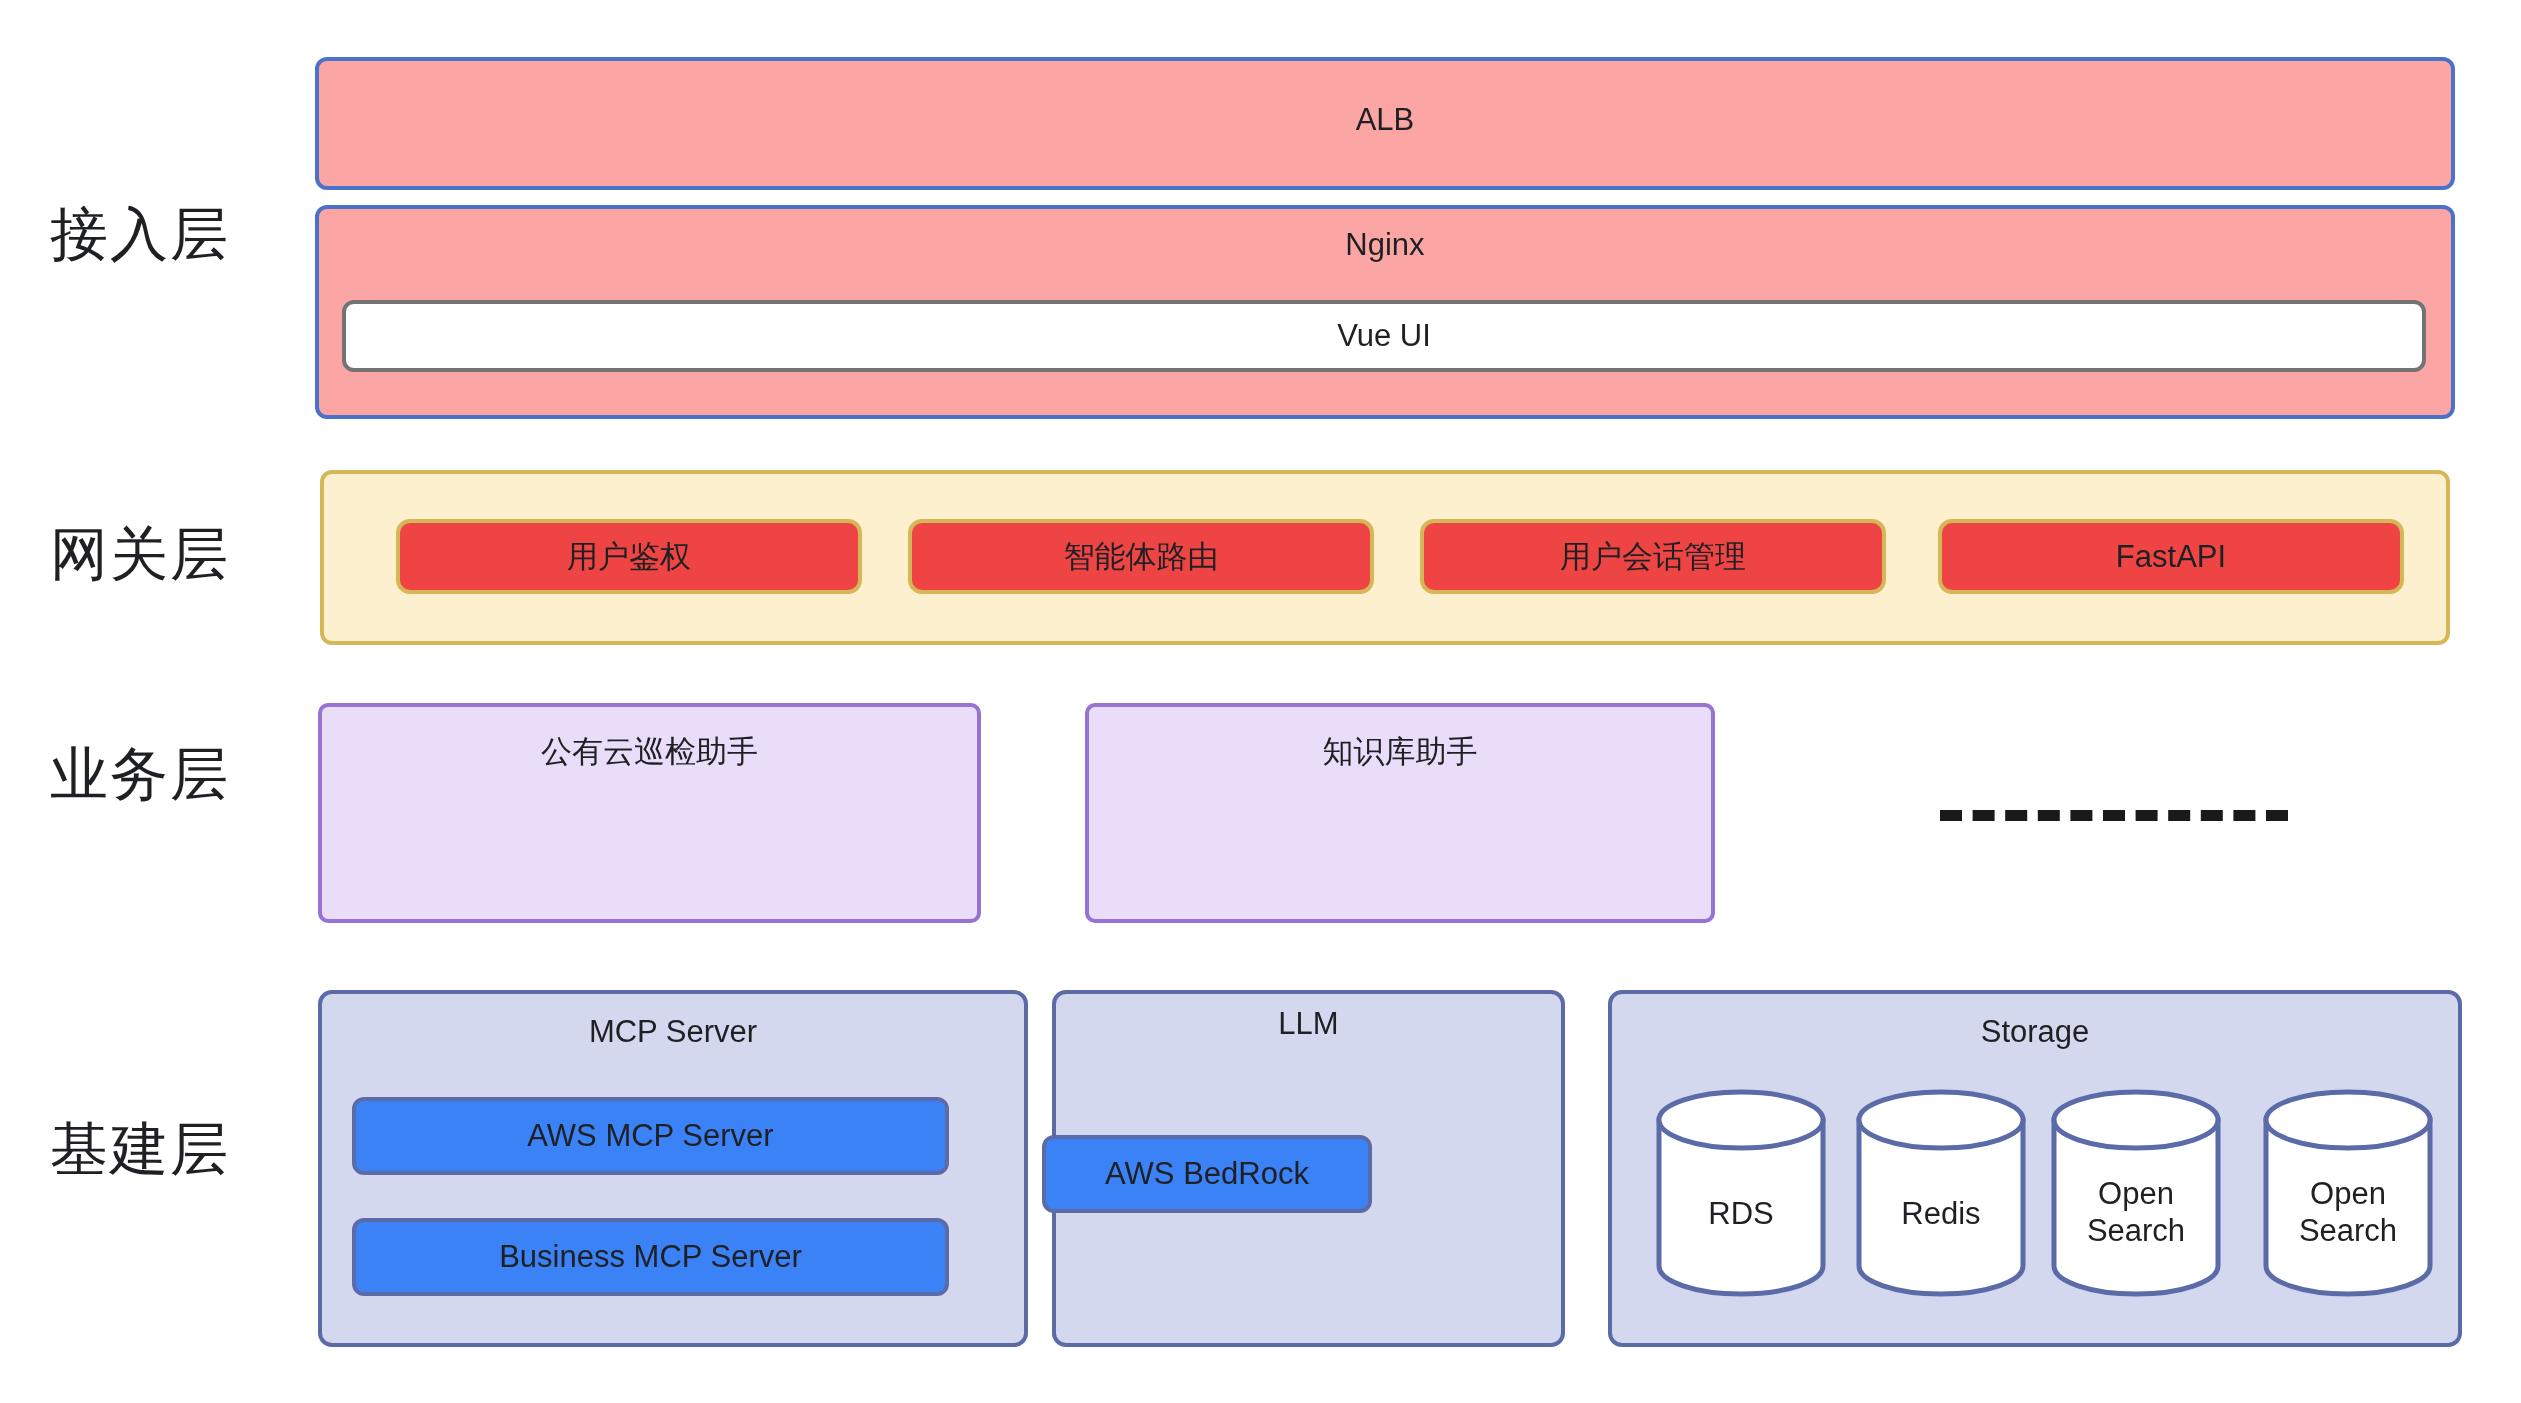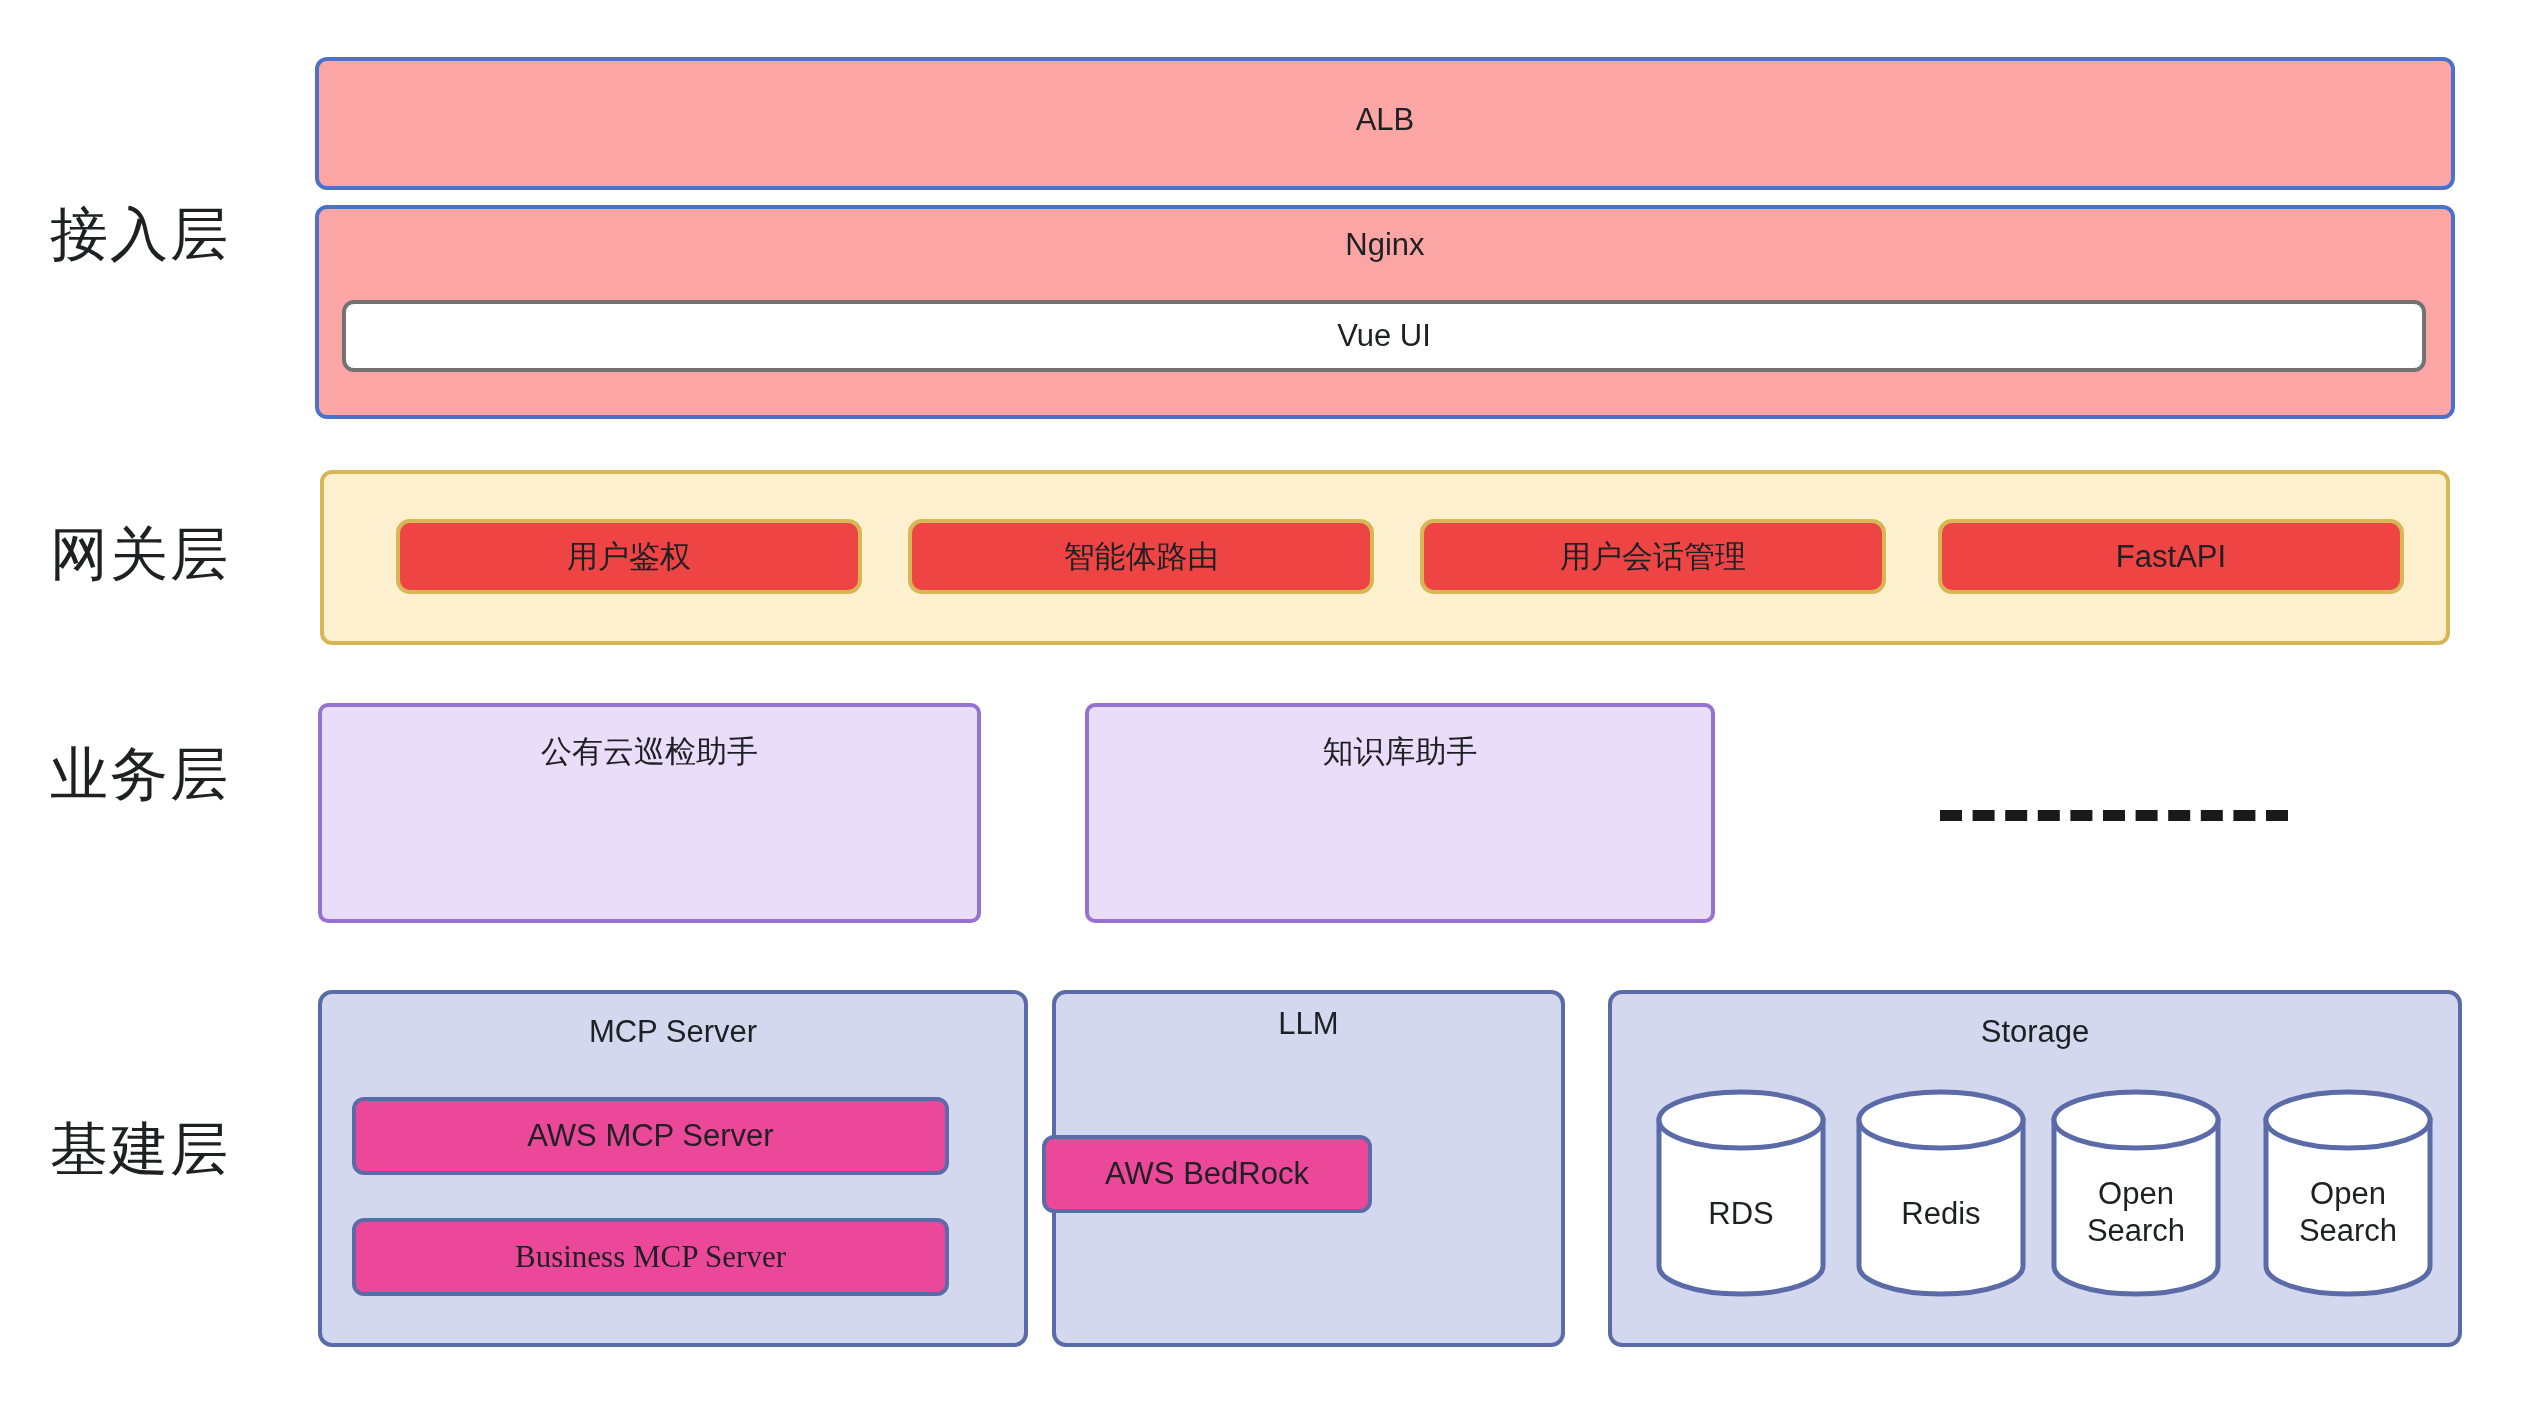--- a/index.html
+++ b/index.html
@@ -83,21 +83,21 @@
   }
 
   
   .infra-outer {
     background: #d3d8ef;
     border: 4px solid #5b6ba8;
     align-items: flex-start;
     border-radius: 14px;
   }
   .infra-inner {
-    background: #ec4899;
+    background: #3b82f6;
     border: 4px solid #5b6ba8;
     align-items: center;
     border-radius: 12px;
   }
 
   
   .dashed-line {
     position: absolute;
     height: 0;
     border-top: 11px dashed #1a1a1a;
@@ -173,21 +173,21 @@
   <div class="layer-label" style="left:50px; top:1120px;">基建层</div>
 
   <div class="box infra-outer" style="left:318px; top:990px; width:710px; height:357px;">
     <span class="box-label" style="margin-top:20px;">MCP Server</span>
   </div>
 
   <div class="box infra-inner" style="left:352px; top:1097px; width:597px; height:78px;">
     <span class="box-label">AWS MCP Server</span>
   </div>
 
-  <div class="box infra-inner" style="left:352px; top:1218px; width:597px; height:78px;font-family:Liberation Serif, serif;">
+  <div class="box infra-inner" style="left:352px; top:1218px; width:597px; height:78px;">
     <span class="box-label">Business MCP Server</span>
   </div>
 
   <div class="box infra-outer" style="left:1052px; top:990px; width:513px; height:357px;">
     <span class="box-label" style="margin-top:12px;">LLM</span>
   </div>
 
   <div class="box infra-inner" style="left:1042px; top:1135px; width:330px; height:78px;">
     <span class="box-label">AWS BedRock</span>
   </div>

